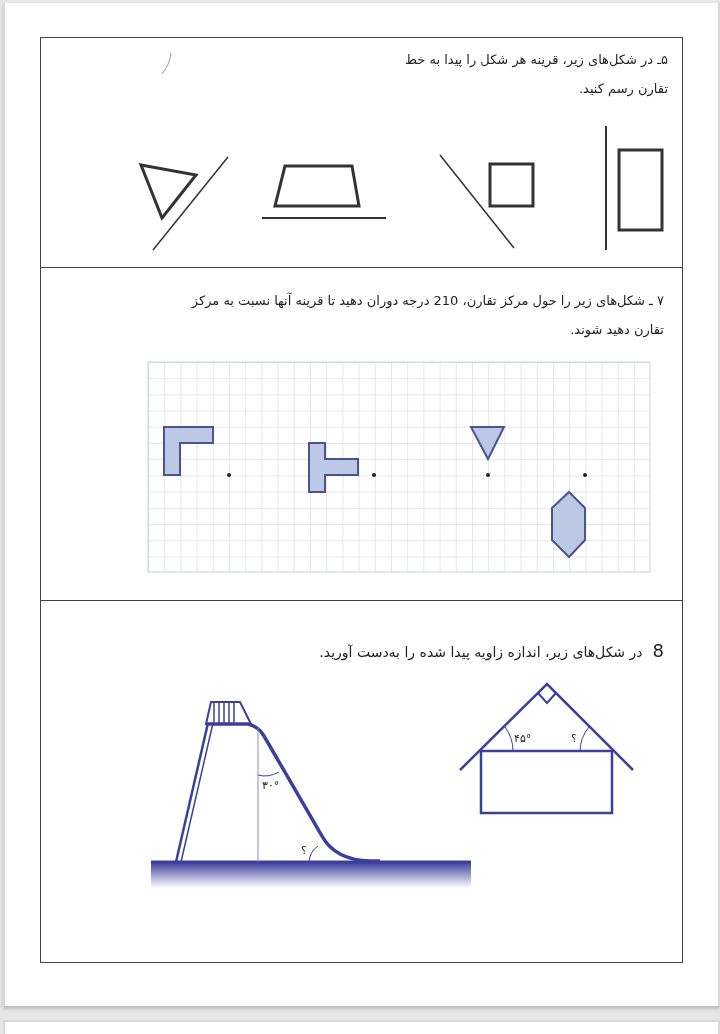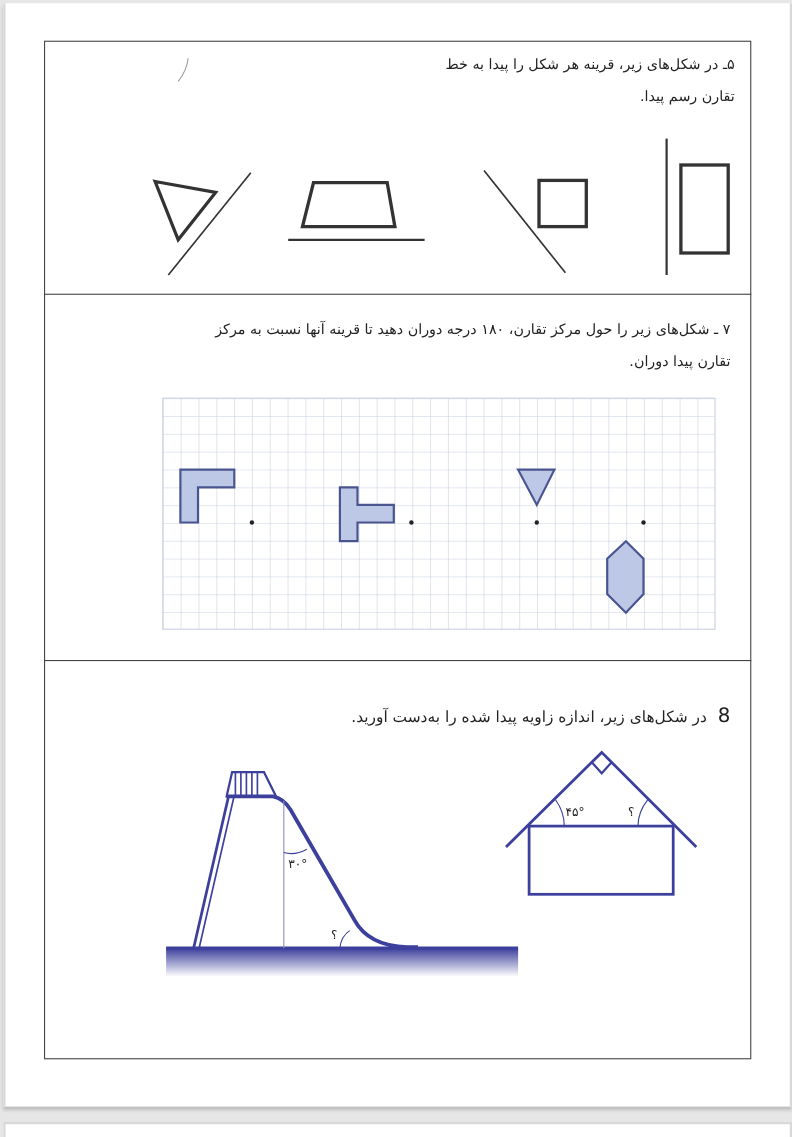--- a/index.html
+++ b/index.html
@@ -32,26 +32,26 @@
 
 <div class="page"></div>
 <div class="page2"></div>
 
 <div class="frame"></div>
 <div class="divider" style="top:267px"></div>
 <div class="divider" style="top:600px"></div>
 
 <div class="q-text" style="right:52px; top:45px; width:400px;">
   <div style="padding-right:0">۵ـ در شکل‌های زیر، قرینه هر شکل را پیدا به خط</div>
-  <div>تقارن رسم پیدا.</div>
+  <div>تقارن رسم کنید.</div>
 </div>
 
 <div class="q-text" style="right:56px; top:286px; width:540px;">
-  <div>۷ ـ شکل‌های زیر را حول مرکز تقارن، ۱۸۰ درجه دوران دهید تا قرینه آنها نسبت به مرکز</div>
-  <div>تقارن پیدا دوران.</div>
+  <div>۷ ـ شکل‌های زیر را حول مرکز تقارن، 210 درجه دوران دهید تا قرینه آنها نسبت به مرکز</div>
+  <div>تقارن دهید شوند.</div>
 </div>
 
 <div class="q-text" style="right:56px; top:636px; width:420px; font-size:14px;">
   <span style="font-size:18px; margin-left:10px;">8</span><span>در شکل‌های زیر، اندازه زاویه پیدا شده را به‌دست آورید.</span>
 </div>
 
 <svg width="720" height="1034" viewBox="0 0 720 1034">
   <defs>
     <linearGradient id="ground" x1="0" y1="0" x2="0" y2="1">
       <stop offset="0" stop-color="#3c3f9c"></stop>

